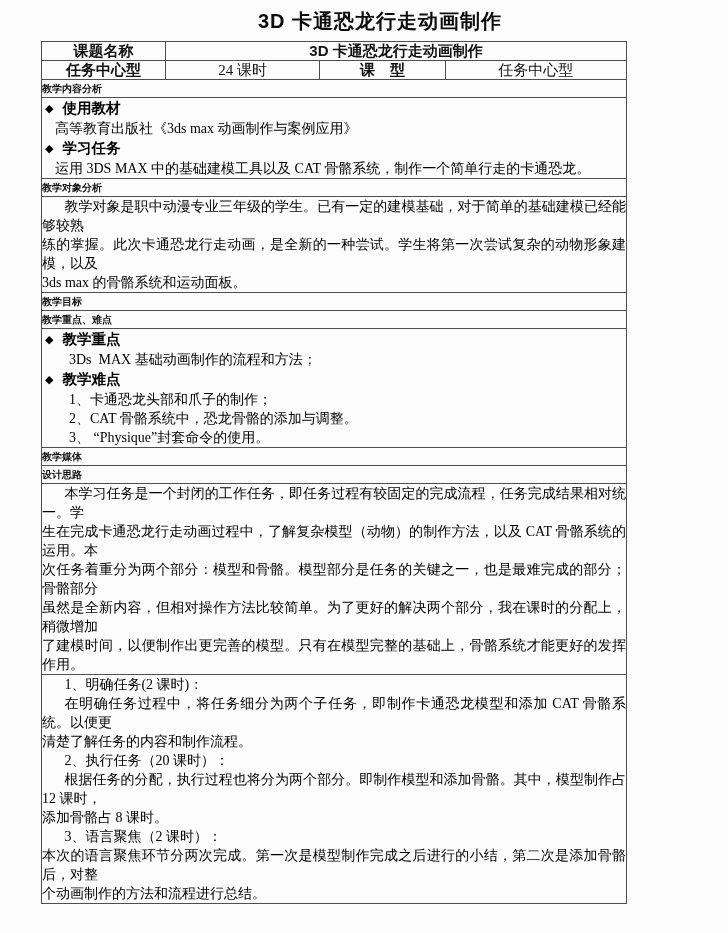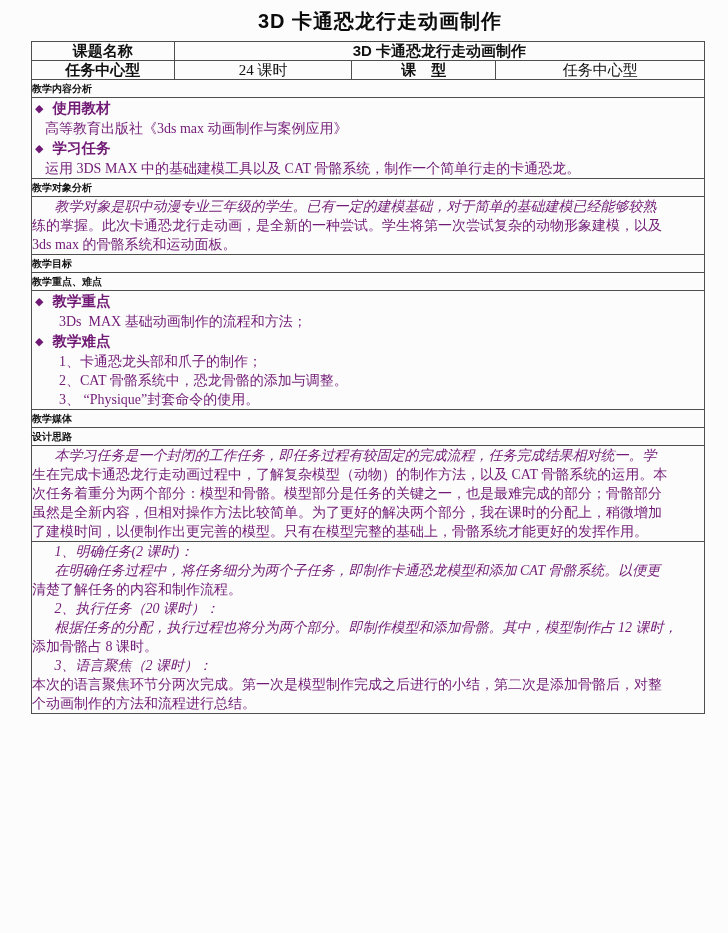--- a/index.html
+++ b/index.html
@@ -19,22 +19,22 @@
     font-family:"Liberation Sans", sans-serif;
     font-weight:bold;
     font-size:20px;
     line-height:24px;
     color:#0c0c0c;
     letter-spacing:1px;
   }
   table.plan {
     border-collapse:collapse;
     table-layout:fixed;
-    width:674px;
-    margin-left:15px;
+    width:586px;
+    margin-left:25px;
   }
   table.plan td {
     border:1px solid #4e4e4e;
     vertical-align:middle;
     padding:0;
   }
   
   td.info-cell {
     text-align:center;
     font-size:15px;
@@ -64,24 +64,24 @@
   
   td.sec-body {
     vertical-align:top;
     padding:3px 6px 4px 6px;
   }
   .line {
     font-size:14px;
     line-height:19px;
     white-space:pre-wrap;
     text-align:justify;
-    color:#701a75;
+    color:#000000;
   }
   .line.flush { padding-left:0; }
-  .line.ind   { text-indent:1.6em;font-style:italic; }
+  .line.ind   { text-indent:1.6em; }
   .line.sub   { padding-left:13px; }
   .line.sub2  { padding-left:27px; }
   .line.bullet { padding-left:3px; line-height:20px; }
   .line.bullet .diamond {
     font-size:11px;
     margin-right:9px;
     vertical-align:1px;
   }
   .line.bullet .btxt {
     font-family:"Liberation Sans", sans-serif;

